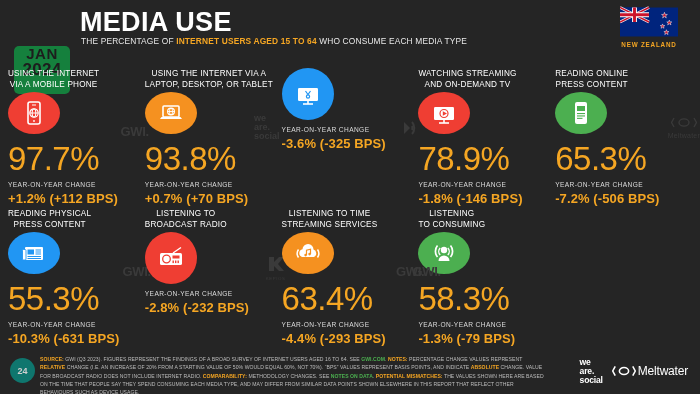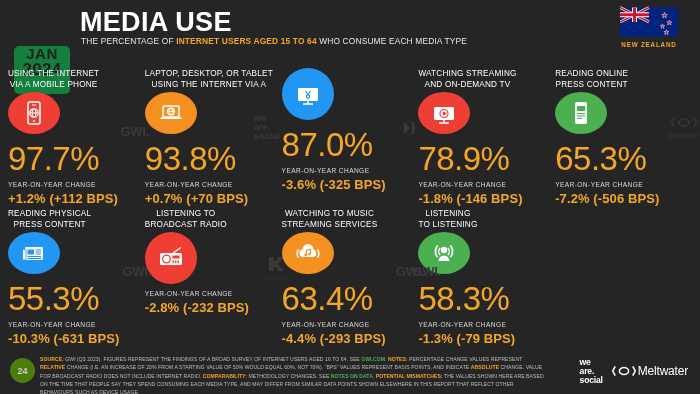--- a/index.html
+++ b/index.html
@@ -68,21 +68,21 @@
   .wm-was { font-size: 9px; font-weight: bold; line-height: 1.0; }
   .wm-mw { text-align: center; }
   .wm-mw .mwt { font-size: 7px; letter-spacing: .2px; }
   .wm-kep { text-align: center; }
   .wm-kep .kept { font-size: 4.4px; letter-spacing: .6px; }
 
   
   .footer { position: absolute; left: 0; bottom: 0; width: 700px; height: 44px; }
   .pagecircle {
     position: absolute; left: 10px; top: 8px; width: 25px; height: 25px;
-    border-radius: 50%; background: #4d7c0f;
+    border-radius: 50%; background: #0f766e;
     display: flex; align-items: center; justify-content: center;
     font-size: 9px; color: #cfcfcf; font-weight: bold;
   }
   .notes {
     position: absolute; left: 40px; top: 5px; width: 505px;
     font-size: 5.1px; color: #bdbdbd; line-height: 1.62; letter-spacing: .05px;
   }
   .notes b { color: #f5a623; }
   .notes .grn { color: #4caf50; font-weight: bold; }
   .brandwrap { position: absolute; right: 12px; top: 8px; display: flex; align-items: center; gap: 9px; }
@@ -143,22 +143,22 @@
         </svg>
       </div>
       <div class="bigval">97.7%</div>
       <div class="yoy-label">YEAR-ON-YEAR CHANGE</div>
       <div class="yoy-val">+1.2% (+112 BPS)</div>
       <div class="wm wm-gwi" style="right:-4px;top:58px;">GWI.</div>
     </div>
 
     <div class="cell">
       <div class="cell-label">
+        <div>USING THE INTERNET VIA A</div>
         <div>LAPTOP, DESKTOP, OR TABLET</div>
-        <div>USING THE INTERNET VIA A</div>
       </div>
       <div class="circle" style="background:#f59120">
         <svg width="32" height="32" viewBox="0 0 32 32">
           <rect x="8" y="9" width="16" height="11" rx="1" fill="none" stroke="#fff" stroke-width="1.6"></rect>
           <path d="M5 22 H27 L25.5 20 H6.5 Z" fill="#fff"></path>
           <circle cx="16" cy="14.5" r="3.4" fill="none" stroke="#fff" stroke-width="1.2"></circle>
           <ellipse cx="16" cy="14.5" rx="1.5" ry="3.4" fill="none" stroke="#fff" stroke-width=".9"></ellipse>
           <line x1="12.6" y1="14.5" x2="19.4" y2="14.5" stroke="#fff" stroke-width=".9"></line>
         </svg>
       </div>
@@ -176,21 +176,20 @@
     <div class="cell">
       <div class="circle" style="background:#2196f3">
         <svg width="32" height="32" viewBox="0 0 32 32">
           <rect x="6" y="10" width="20" height="13" rx="1.2" fill="#fff"></rect>
           <path d="M11 26 H21" stroke="#fff" stroke-width="1.6"></path>
           <path d="M16 23 V26" stroke="#fff" stroke-width="1.6"></path>
           <path d="M13.5 13 L16 16.5 L18.5 13" fill="none" stroke="#2196f3" stroke-width="1.2"></path>
           <circle cx="16" cy="18.5" r="1.6" fill="none" stroke="#2196f3" stroke-width="1.2"></circle>
         </svg>
       </div>
-      <div class="bigval">87.0%</div>
       <div class="yoy-label">YEAR-ON-YEAR CHANGE</div>
       <div class="yoy-val">-3.6% (-325 BPS)</div>
       <div class="wm" style="right:-4px;top:52px;">
         <svg width="22" height="20" viewBox="0 0 22 20">
           <path d="M4 4 L4 16 L10 10 Z" fill="#3a3a3a"></path>
           <path d="M12 4 A9 9 0 0 1 12 16" fill="none" stroke="#3a3a3a" stroke-width="2"></path>
           <path d="M12 8 A5 5 0 0 1 12 12" fill="none" stroke="#3a3a3a" stroke-width="2"></path>
         </svg>
       </div>
     </div>
@@ -285,21 +284,21 @@
       <div class="wm wm-kep" style="right:-4px;top:50px;">
         <svg width="18" height="16" viewBox="0 0 18 16">
           <path d="M2 1 H7 V6 L12 1 H17 L11 8 L17 15 H12 L7 10 V15 H2 Z" fill="#3a3a3a"></path>
         </svg>
         <div class="kept">KEPIOS</div>
       </div>
     </div>
 
     <div class="cell">
       <div class="cell-label">
-        <div>WATCHING TO MUSIC</div>
+        <div>LISTENING TO TIME</div>
         <div>STREAMING SERVICES</div>
       </div>
       <div class="circle" style="background:#f59120">
         <svg width="34" height="32" viewBox="0 0 34 32">
           <path d="M11 20 A4 4 0 0 1 11.5 12.3 A5.5 5.5 0 0 1 22.5 12.6 A4 4 0 0 1 23 20 Z" fill="#fff"></path>
           <path d="M15.5 18 V13.2 L19.5 12.2 V17" fill="none" stroke="#f59120" stroke-width="1.2"></path>
           <circle cx="14.6" cy="18.1" r="1.3" fill="#f59120"></circle>
           <circle cx="18.6" cy="17.1" r="1.3" fill="#f59120"></circle>
           <path d="M7.5 12.5 A7 7 0 0 0 7.5 20.5" fill="none" stroke="#fff" stroke-width="1.5"></path>
           <path d="M26.5 12.5 A7 7 0 0 1 26.5 20.5" fill="none" stroke="#fff" stroke-width="1.5"></path>
@@ -307,21 +306,21 @@
       </div>
       <div class="bigval">63.4%</div>
       <div class="yoy-label">YEAR-ON-YEAR CHANGE</div>
       <div class="yoy-val">-4.4% (-293 BPS)</div>
       <div class="wm wm-gwi" style="right:-6px;top:58px;">GWI.</div>
     </div>
 
     <div class="cell">
       <div class="cell-label">
         <div>LISTENING</div>
-        <div>TO LISTENING</div>
+        <div>TO CONSUMING</div>
       </div>
       <div class="circle" style="background:#4caf50">
         <svg width="32" height="32" viewBox="0 0 32 32">
           <circle cx="16" cy="13" r="3.2" fill="#fff"></circle>
           <path d="M10.5 24 A5.5 5.5 0 0 1 21.5 24 Z" fill="#fff"></path>
           <path d="M9.5 8.5 A9 9 0 0 0 9.5 20" fill="none" stroke="#fff" stroke-width="1.7"></path>
           <path d="M22.5 8.5 A9 9 0 0 1 22.5 20" fill="none" stroke="#fff" stroke-width="1.7"></path>
           <path d="M12.2 11 A5 5 0 0 0 12.2 18" fill="none" stroke="#fff" stroke-width="1.4"></path>
           <path d="M19.8 11 A5 5 0 0 1 19.8 18" fill="none" stroke="#fff" stroke-width="1.4"></path>
         </svg>

